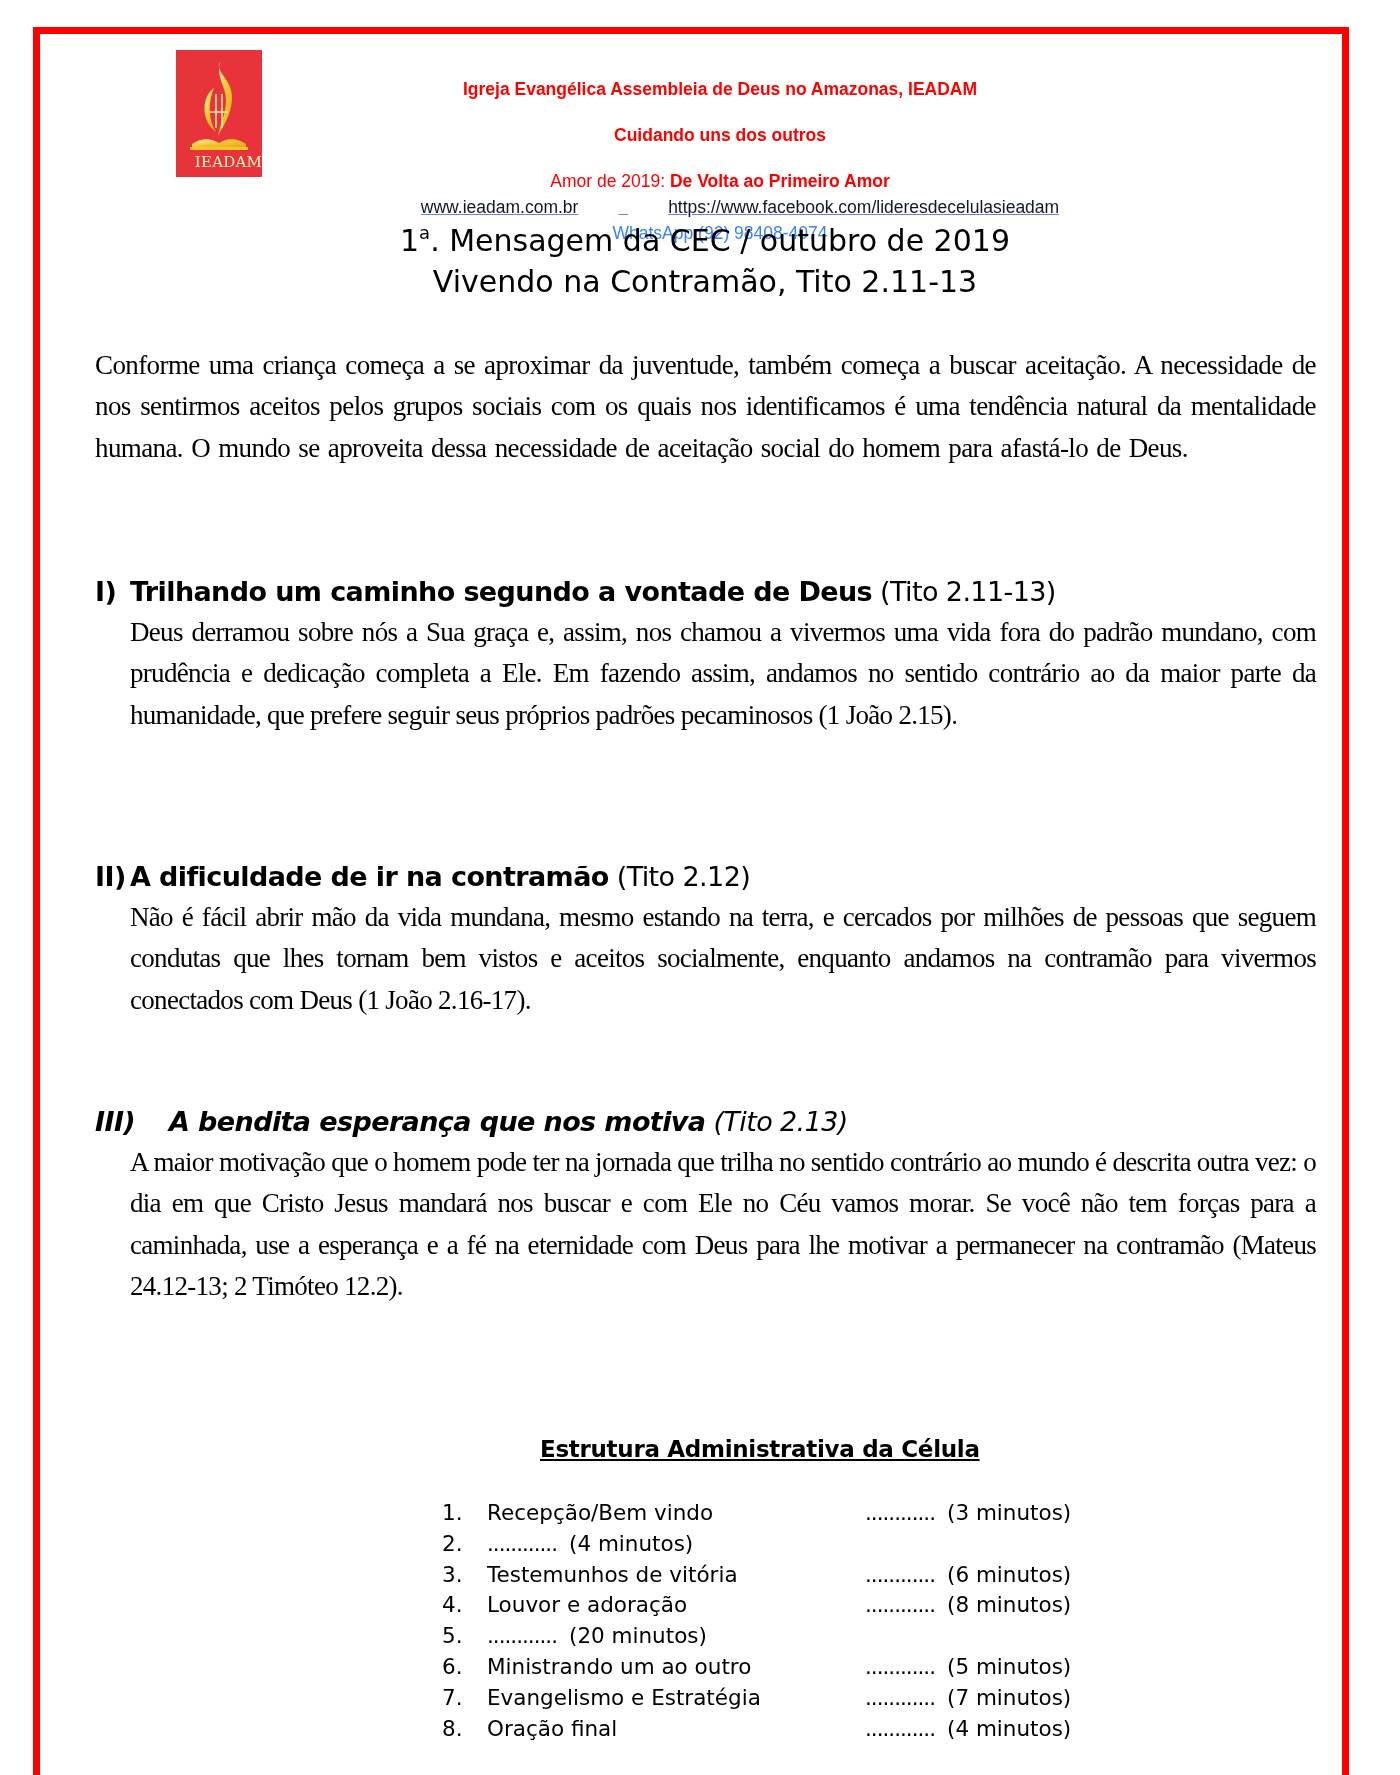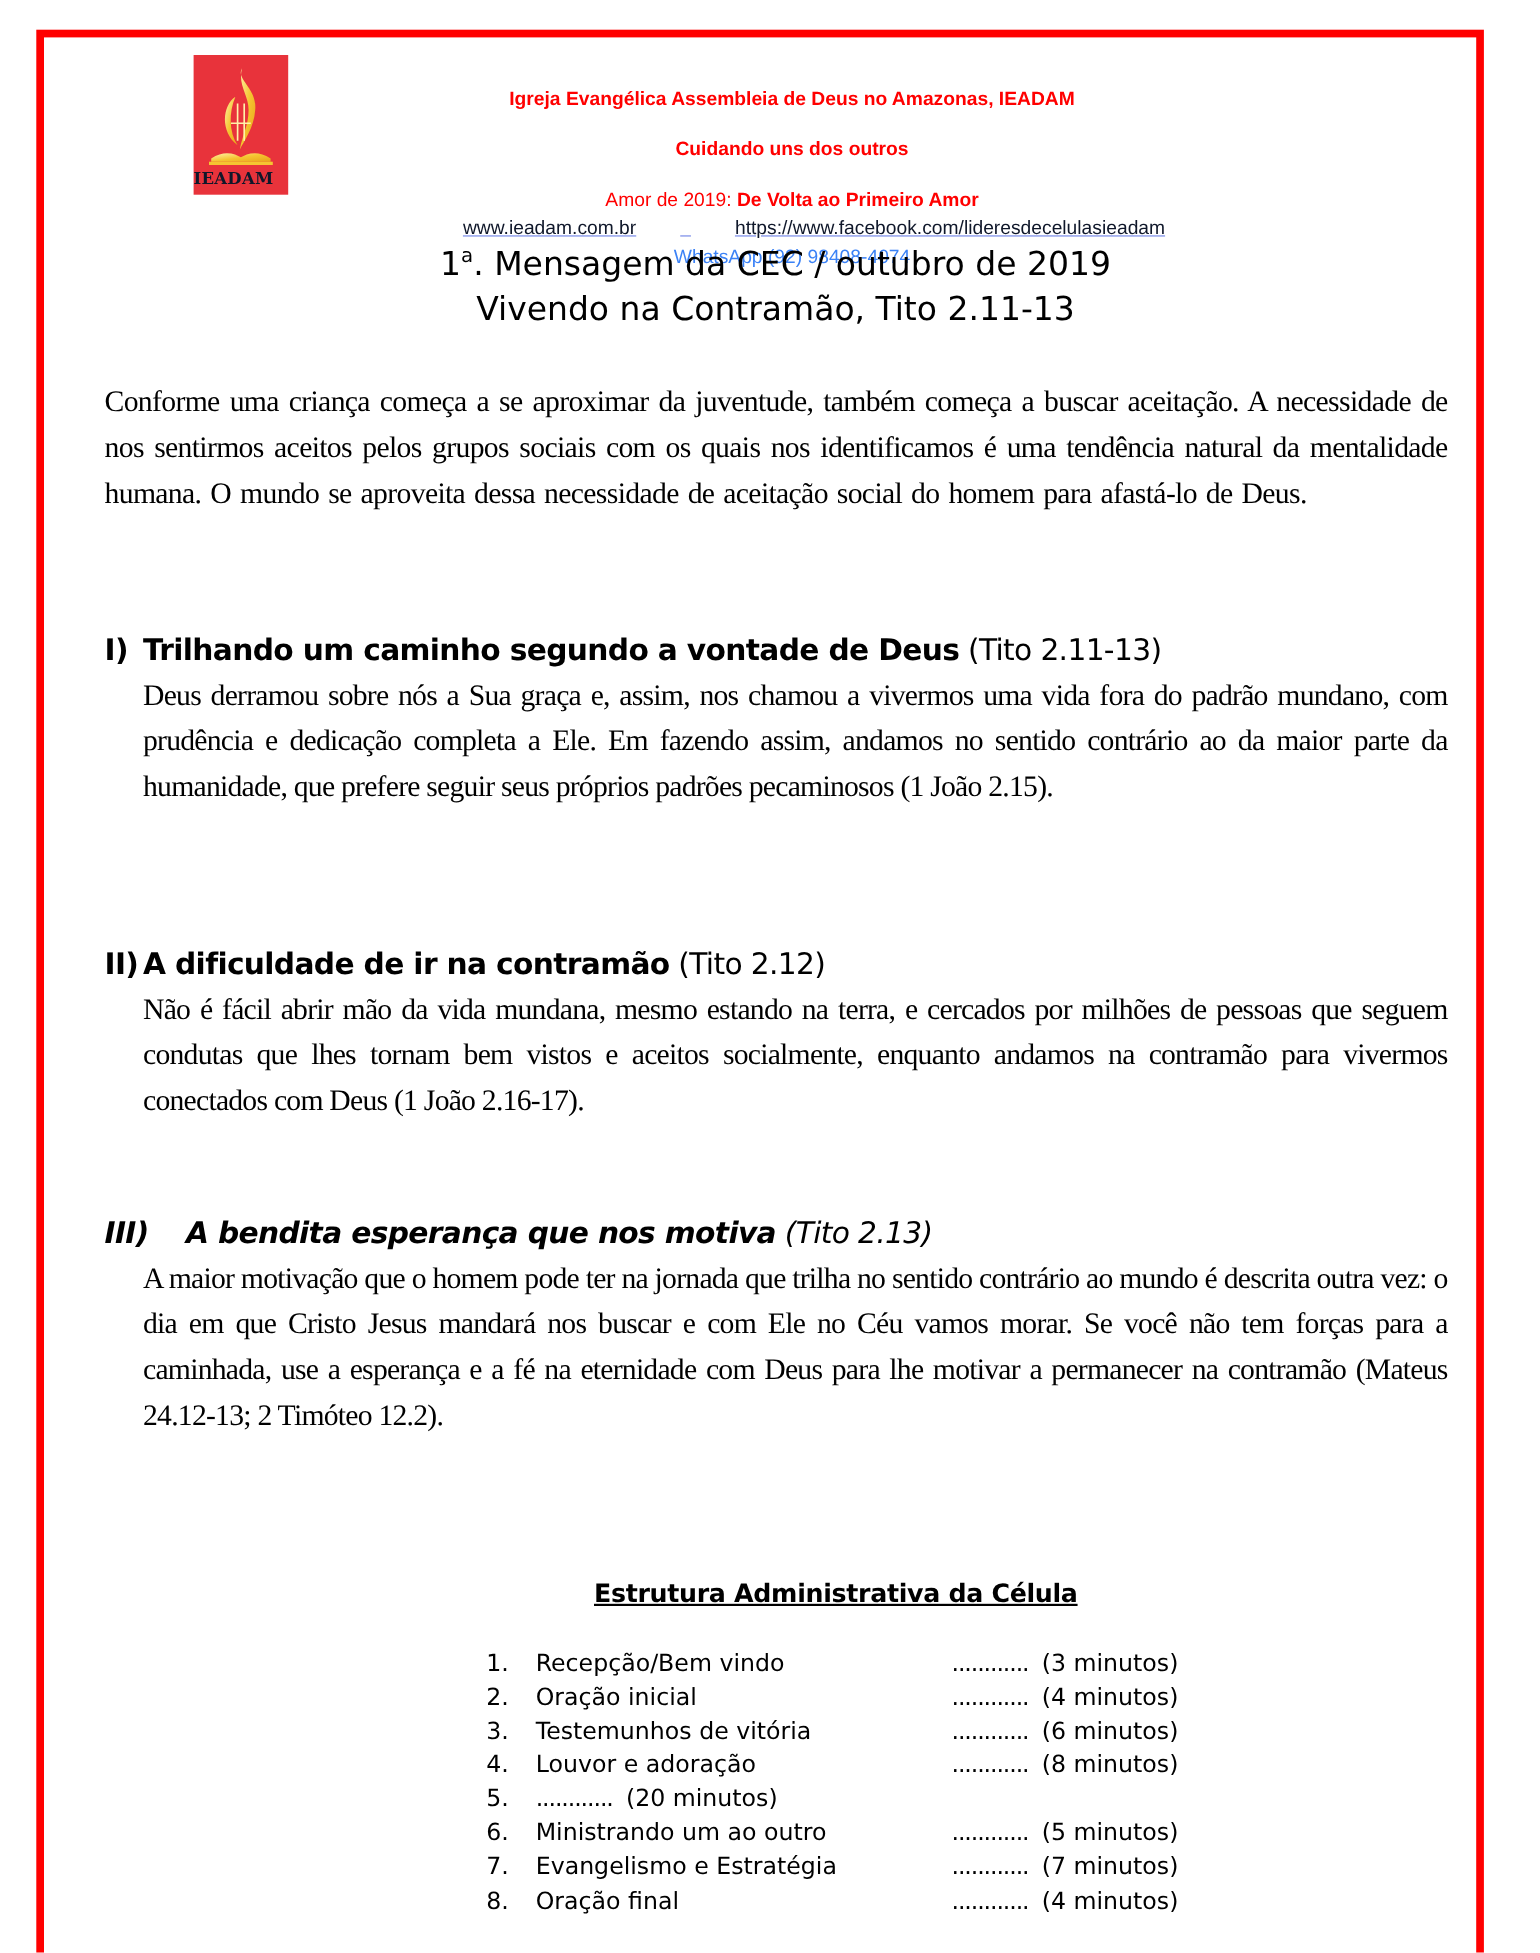--- a/index.html
+++ b/index.html
@@ -3,23 +3,23 @@
 <meta charset="utf-8">
 <style>
   html, body { margin: 0; padding: 0; background: #ffffff; }
   body { width: 1400px; height: 1775px; position: relative; overflow: hidden;
          font-family: "DejaVu Sans", sans-serif; color: #000; }
   .frame { position: absolute; left: 33px; top: 27px; width: 1316px; height: 1800px;
            border: 7px solid #ff0000; box-sizing: border-box; }
   .logo { position: absolute; left: 176px; top: 50px; width: 86px; height: 127px;
            background: #e8333b; }
   .logo svg { position: absolute; left: 0; top: 0; }
-  .logo-text { position: absolute; left: 0; width: 86px; top: 103px; text-align: left;
-               font-family: "DejaVu Serif", serif; font-weight: bold; font-size: 15px;
-               color: #0f172a; letter-spacing: 0.2px; }
+  .logo-text { position: absolute; left: 0; width: 86px; top: 103px; text-align: right;
+               font-family: "DejaVu Serif", serif; font-weight: normal; font-size: 15px;
+               color: #fef9c3; letter-spacing: 0.2px; }
   .header { position: absolute; left: 300px; width: 840px; top: 56px; text-align: center;
             font-family: "Liberation Sans", sans-serif; font-size: 17.5px; line-height: 26px; }
   .header .red { color: #ff0000; margin-top: 20px; }
   .header .b { font-weight: bold; }
   .header .link { color: #0f172a; text-decoration: underline; text-decoration-color: #6d80e6; margin-left: 40px; }
   .header .green { color: #3b82f6; font-weight: normal; }
   .title { position: absolute; left: 100px; width: 1210px; top: 220px; text-align: center;
            font-family: "DejaVu Sans", sans-serif; font-size: 30px; line-height: 41px; }
   .title sup { font-size: 18px; vertical-align: 12px; line-height: 0; }
   .body-text { position: absolute; font-family: Liberation Serif, serif; font-size: 27px;
@@ -98,21 +98,20 @@
 
 <div class="agenda">
   <div class="row">
       <span class="n">1.</span>
       <span class="label">Recepção/Bem vindo</span>
       <span class="dots">............</span>
       <span>(3 minutos)</span>
     </div>
   <div class="row">
       <span class="n">2.</span>
-      <span class="label">Oração inicial</span>
       <span class="dots">............</span>
       <span>(4 minutos)</span>
     </div>
   <div class="row">
       <span class="n">3.</span>
       <span class="label">Testemunhos de vitória</span>
       <span class="dots">............</span>
       <span>(6 minutos)</span>
     </div>
   <div class="row">

